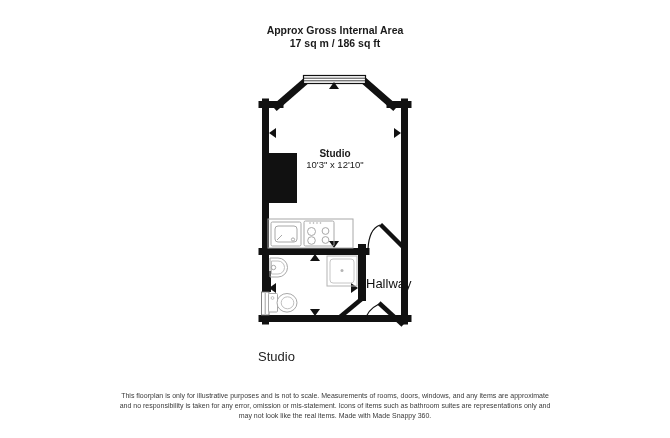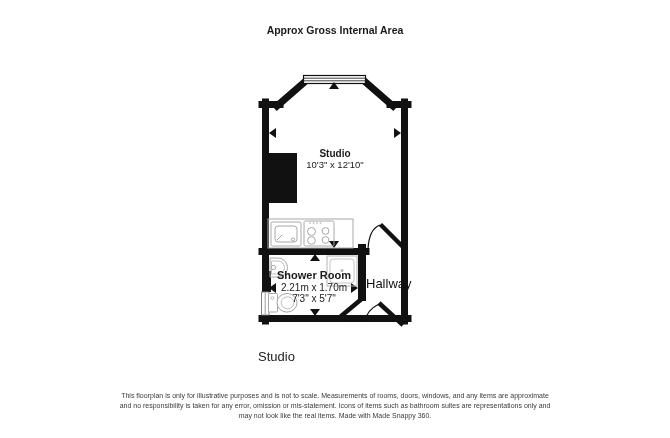--- a/index.html
+++ b/index.html
@@ -42,20 +42,21 @@
     color:#3a3a3a;
   }
 </style>
 </head>
 <body>
 
 <div id="stage">
 
   <div id="header" class="abs">
     <div>Approx Gross Internal Area</div>
+    <div>17 sq m / 186 sq ft</div>
   </div>
 
   <svg id="plan-svg" class="abs" width="670" height="438" viewBox="0 0 670 438">
 
     <g stroke="#111" stroke-width="7" fill="none" stroke-linecap="square">
       <line x1="265.5" y1="102" x2="265.5" y2="321"></line>
       <line x1="262" y1="318.5" x2="408" y2="318.5"></line>
       <line x1="404.5" y1="102" x2="404.5" y2="321"></line>
       <line x1="262" y1="104.5" x2="280" y2="104.5"></line>
       <line x1="277" y1="106" x2="307" y2="80"></line>
@@ -144,25 +145,20 @@
       <ellipse cx="287" cy="302.8" rx="10" ry="9.3"></ellipse>
       <ellipse cx="287.5" cy="302.8" rx="6.3" ry="6" stroke="#c0c0c0" fill="none"></ellipse>
     </g>
   </svg>
 
   <div id="studio-label" class="abs room-label">
     <div class="room-name">Studio</div>
     <div>10'3" x 12'10"</div>
   </div>
 
-  <div id="shower-label" class="abs room-label">
-    <div class="room-name">Shower Room</div>
-    <div>2.21m x 1.70m</div>
-    <div>7'3" x 5'7"</div>
-  </div>
 
   <div id="hallway-label" class="abs">Hallway</div>
 
   <div id="caption" class="abs">Studio</div>
 
   <div id="disclaimer" class="abs">
     <div>This floorplan is only for illustrative purposes and is not to scale. Measurements of rooms, doors, windows, and any items are approximate</div>
     <div>and no responsibility is taken for any error, omission or mis-statement. Icons of items such as bathroom suites are representations only and</div>
     <div>may not look like the real items. Made with Made Snappy 360.</div>
   </div>

